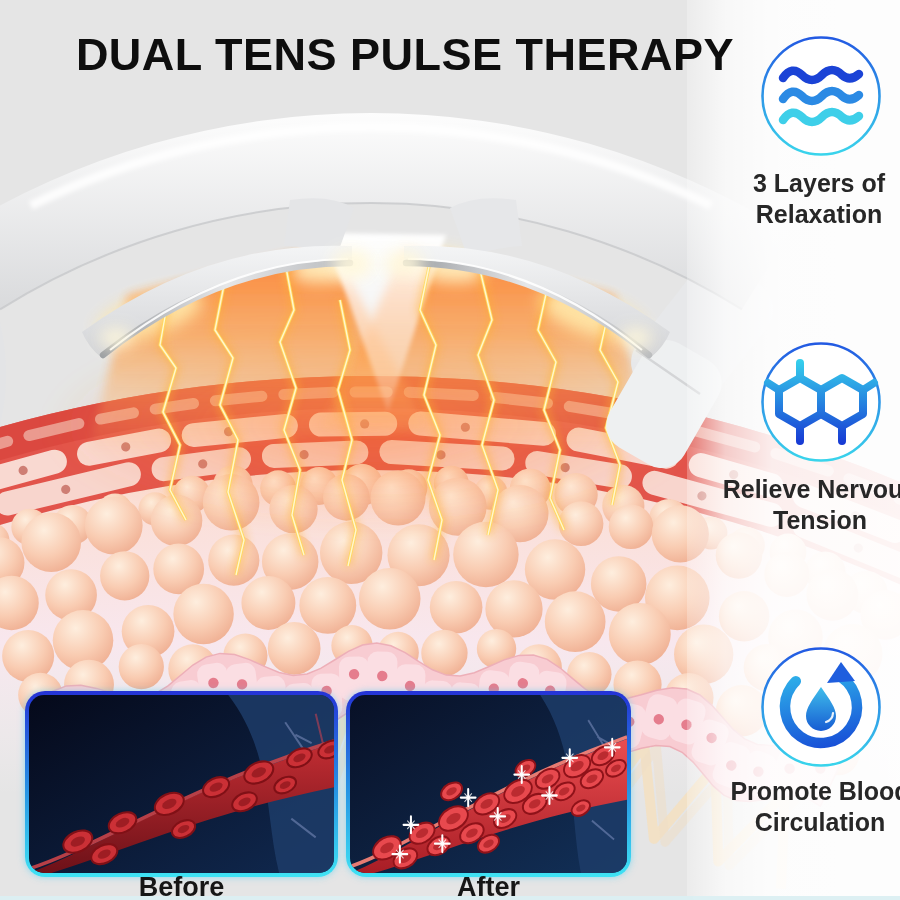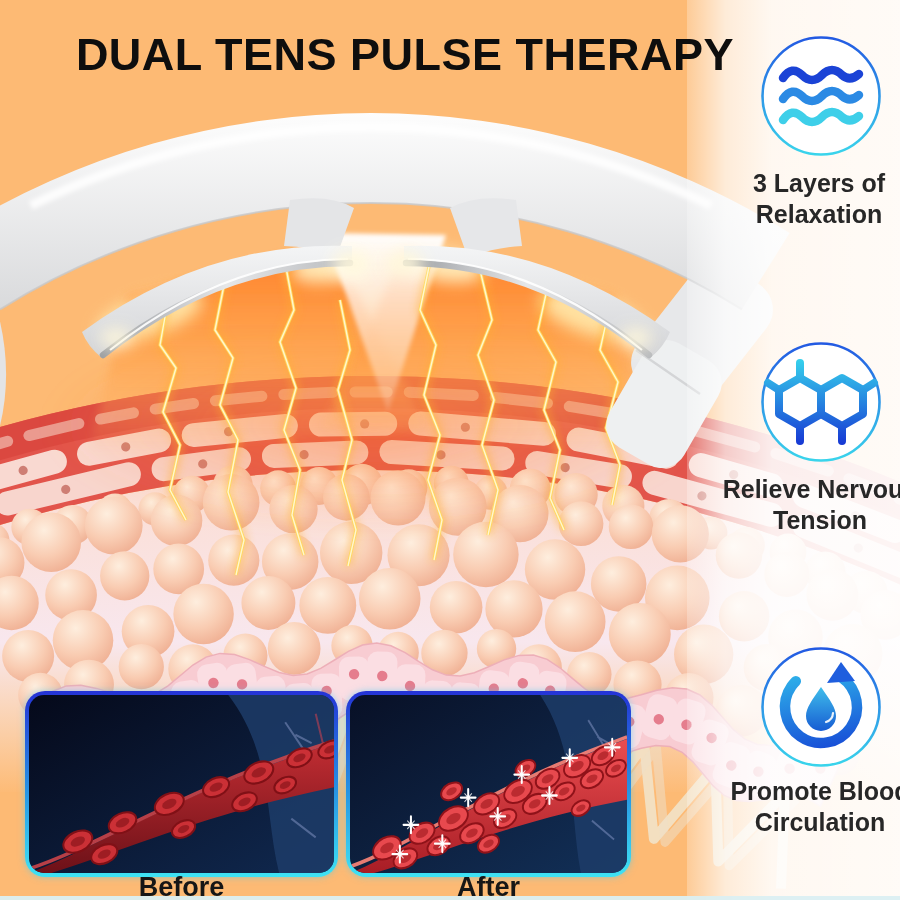--- a/index.html
+++ b/index.html
@@ -1,16 +1,16 @@
 <!DOCTYPE html>
 <html><head>
 <meta charset="utf-8">
 <style>
   html,body{margin:0;padding:0;background:#fff;}
-  .canvas{position:relative;width:900px;height:900px;overflow:hidden;background:#fdba74;
+  .canvas{position:relative;width:900px;height:900px;overflow:hidden;background:#e5e5e5;
           font-family:"Liberation Sans",sans-serif;}
   #scene{position:absolute;left:0;top:0;width:900px;height:900px;display:block;}
   .title{position:absolute;left:35px;top:24px;width:740px;margin:0;text-align:center;
          font-size:45px;line-height:62px;font-weight:800;letter-spacing:.5px;color:#0e0e0e;}
   .feature-icon{position:absolute;width:124px;height:124px;}
   .feature-icon svg{display:block;width:100%;height:100%;}
   .f1-icon{left:759px;top:34px;}
   .f2-icon{left:759px;top:340px;}
   .f3-icon{left:759px;top:645px;}
   .feature-label{position:absolute;text-align:center;font-size:25px;font-weight:600;

